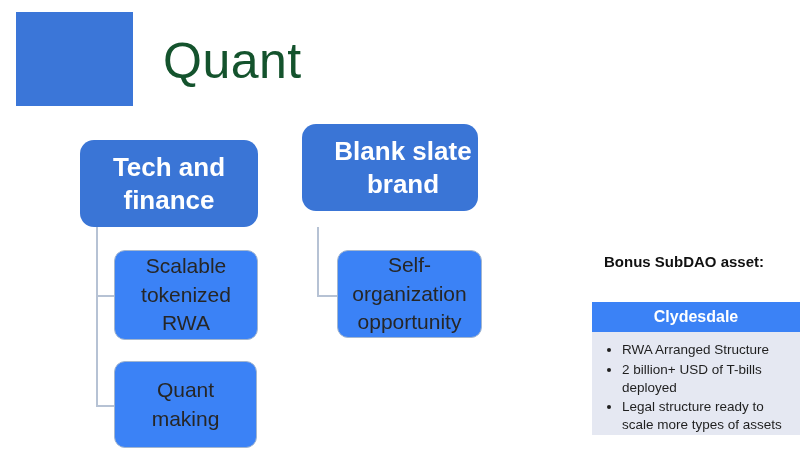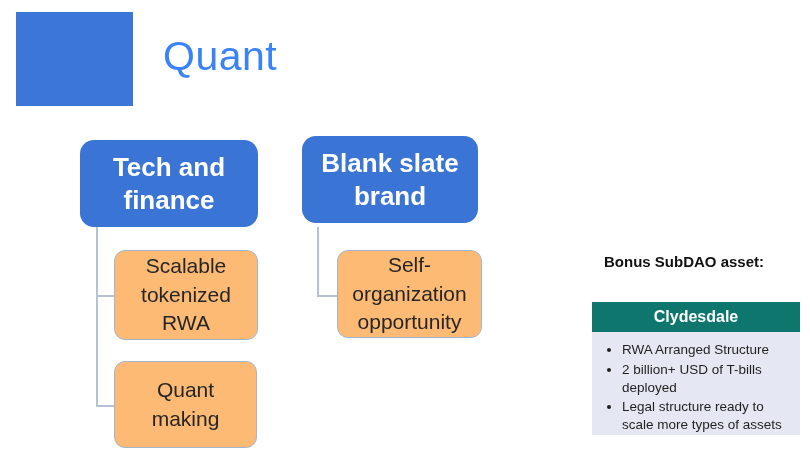--- a/index.html
+++ b/index.html
@@ -19,46 +19,46 @@
   
   .logo-square {
     left: 16px; top: 12px;
     width: 117px; height: 94px;
     background: #3B76D8;
   }
 
   
   .slide-title {
     left: 163px; top: 36px;
-    font-size: 41px;
+    font-size: 50px;
     line-height: 1.0;
-    color: #3b82f6;
+    color: #14532d;
     letter-spacing: 0.5px;
   }
 
   
   .node-blue {
     background: #3A75D6;
     border-radius: 14px;
     color: #ffffff;
     font-weight: bold;
     font-size: 26px;
     line-height: 1.25;
     display: flex;
     align-items: center;
     justify-content: center;
     text-align: center;
   }
   .node-blue .inner { width: 150px; }
   .node-tech  { left: 80px;  top: 140px; width: 178px; height: 87px; }
-  .node-blank { left: 302px; top: 136px; width: 176px; height: 87px; }
+  .node-blank { left: 302px; top: 124px; width: 176px; height: 87px; justify-content: flex-end; }
 
   
   .node-white {
-    background: #fdba74;
+    background: #3b82f6;
     border: 1.5px solid #A3B6CF;
     border-radius: 11px;
     color: #262626;
     font-size: 21px;
     line-height: 1.35;
     display: flex;
     align-items: center;
     justify-content: center;
     text-align: center;
     box-sizing: border-box;
@@ -81,21 +81,21 @@
     left: 604px; top: 253px;
     font-size: 15px;
     font-weight: bold;
     color: #111111;
   }
   .bonus-card {
     left: 592px; top: 302px;
     width: 208px;
   }
   .bonus-card-header {
-    background: #0f766e;
+    background: #3b82f6;
     color: #ffffff;
     font-weight: bold;
     font-size: 16px;
     text-align: center;
     height: 30px;
     line-height: 30px;
   }
   .bonus-card-body {
     background: #E5E8F2;
     height: 103px;

